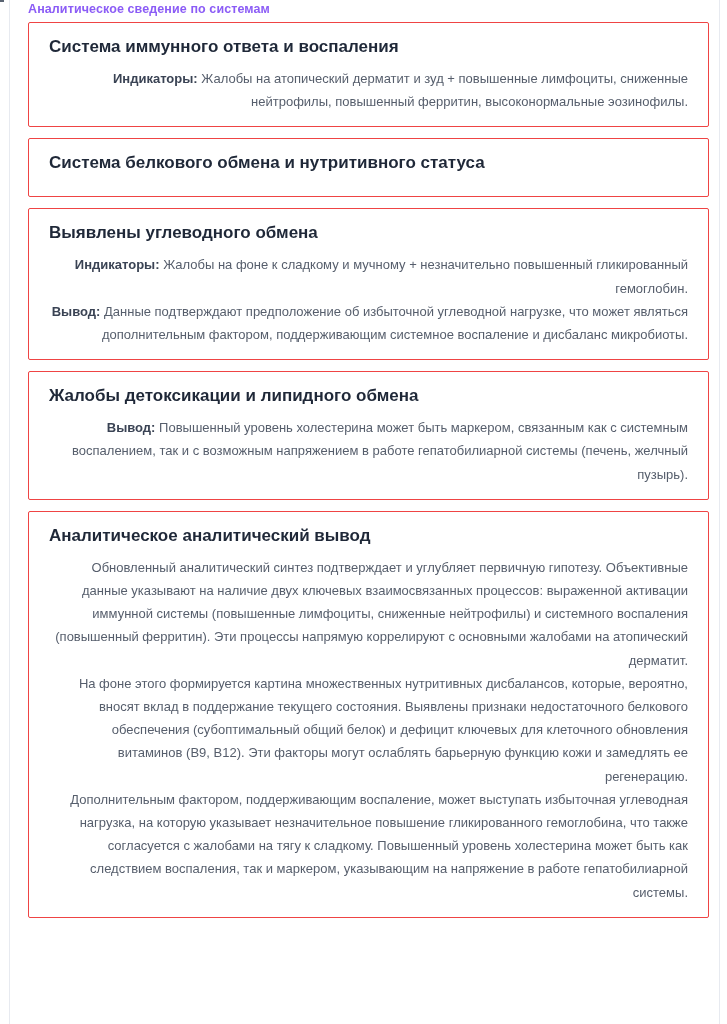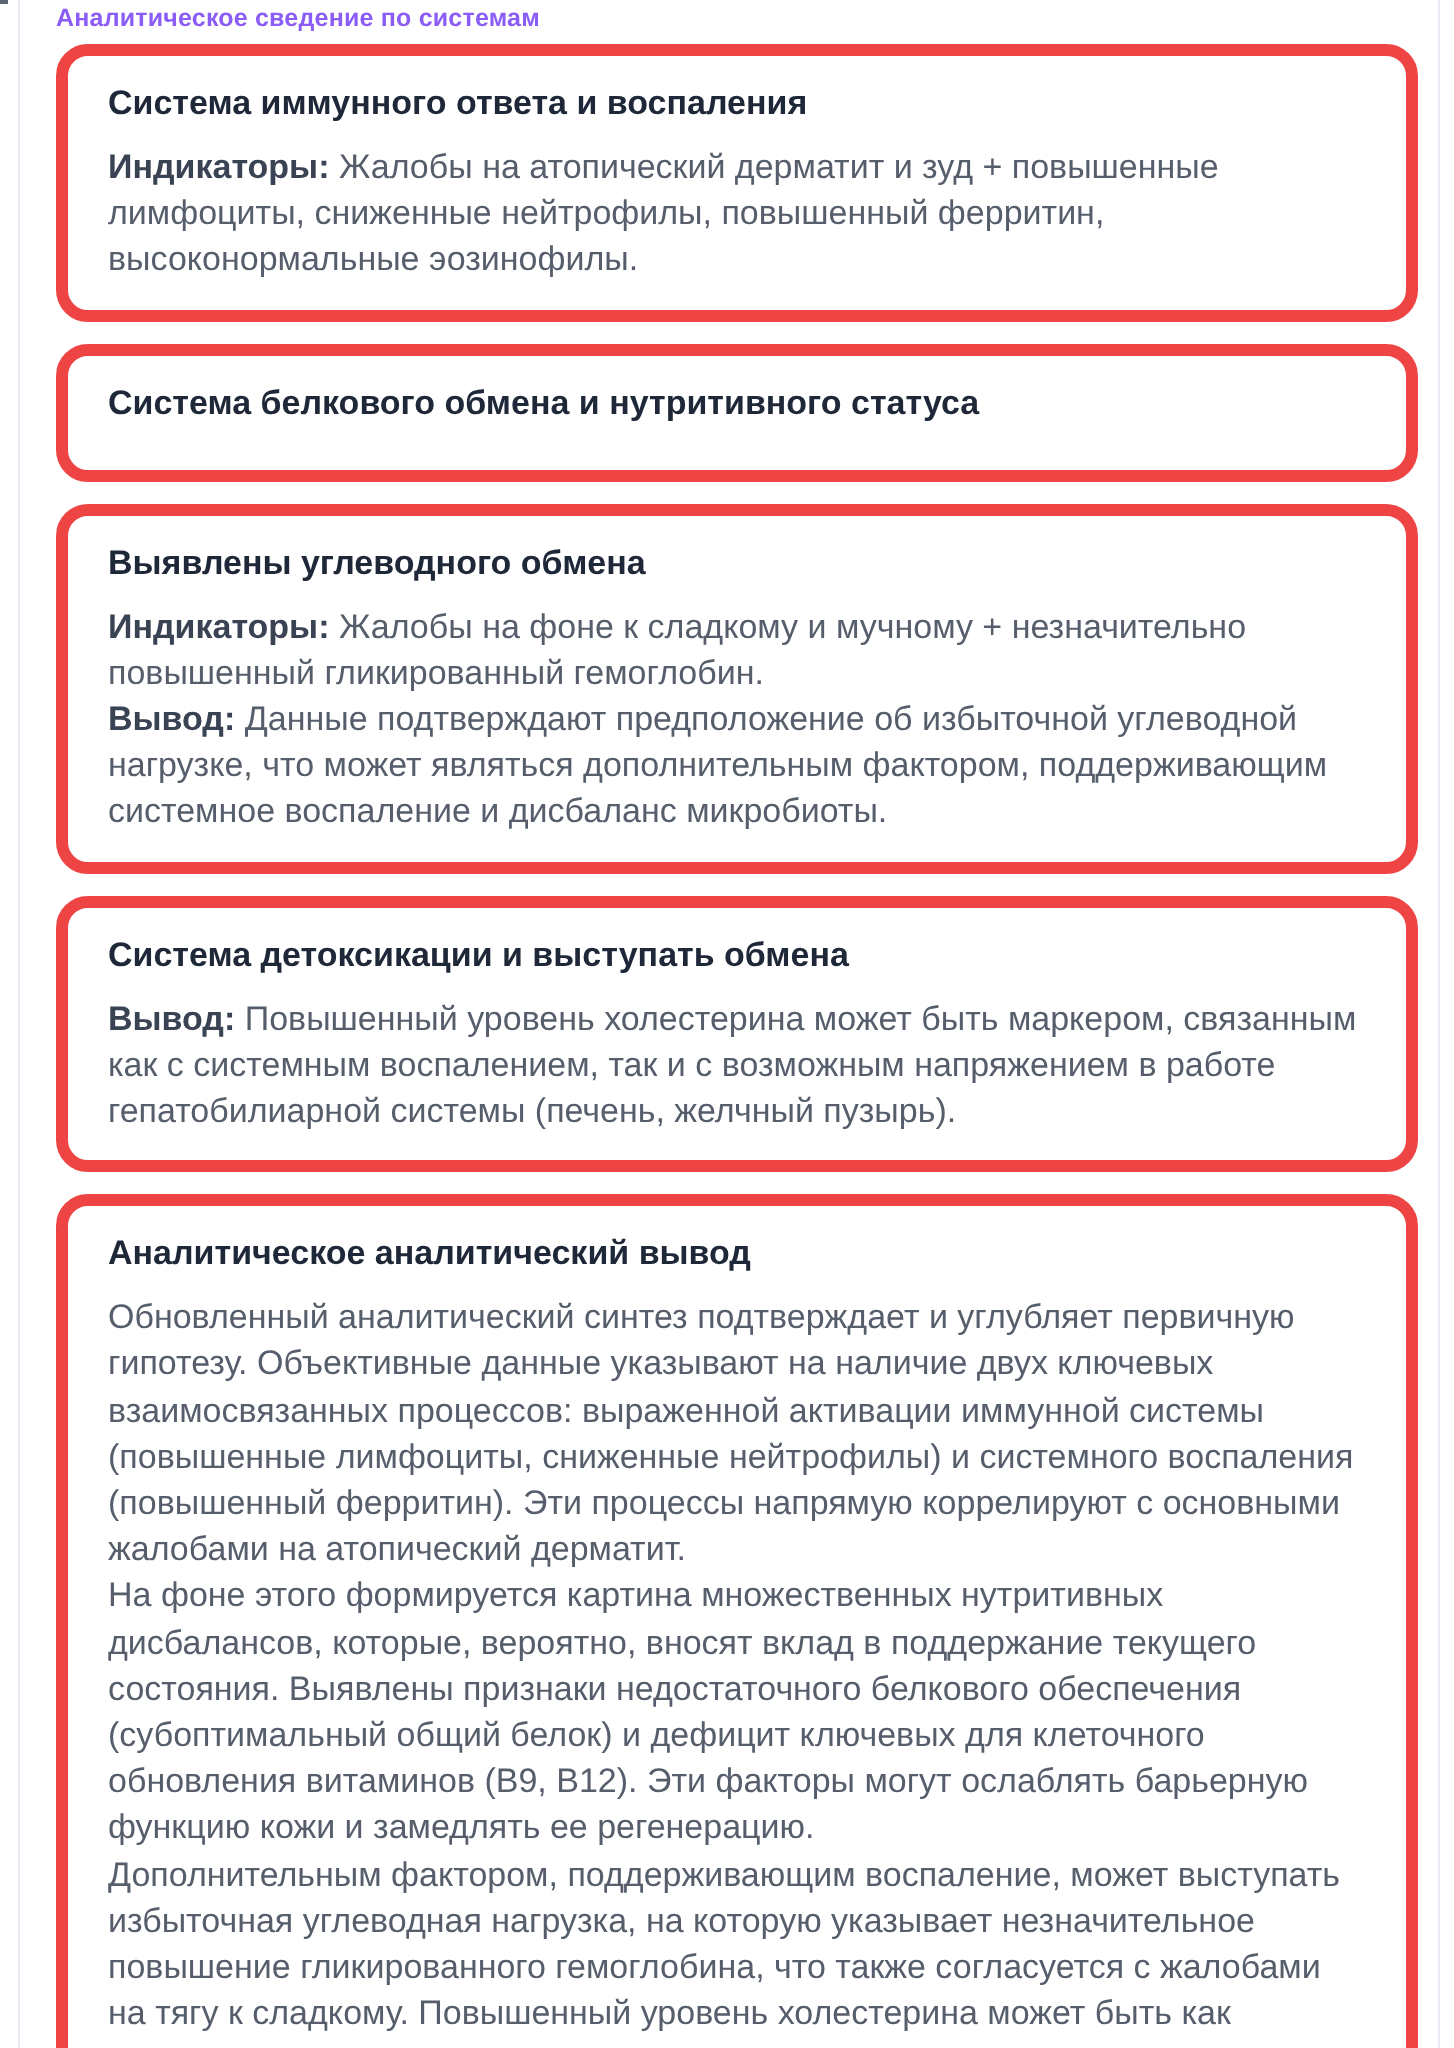--- a/index.html
+++ b/index.html
@@ -35,38 +35,39 @@
   .panel-label {
     color: #8b5cf6;
     font-size: 12.5px;
     font-weight: bold;
     line-height: 15px;
     margin: 0 0 5px 0;
     letter-spacing: 0.1px;
   }
   .card {
     box-sizing: border-box;
-    border: 6px solid #ef4444;
-    border-radius: 16px;
+    border: 1px solid #ef4444;
+    border-radius: 2px;
     background: #ffffff;
     padding: 12px 20px 13px 20px;
     margin-bottom: 11px;
   }
   .card-title {
     margin: 0 0 8px 0;
     font-size: 17px;
     font-weight: bold;
     color: #1f2838;
     line-height: 24px;
   }
   .card p {
     margin: 0;
-    font-size: 17px;
+    font-size: 13px;
     line-height: 23.2px;
     color: #565e6c;
+    text-align: right;
   }
   .inline-label {
     font-weight: bold;
     color: #3a4354;
   }
 </style>
 </head>
 <body>
 
 <div class="corner-artifact"></div>
@@ -84,21 +85,21 @@
     <h3 class="card-title">Система белкового обмена и нутритивного статуса</h3>
   </section>
 
   <section class="card">
     <h3 class="card-title">Выявлены углеводного обмена</h3>
     <p><b class="inline-label">Индикаторы:</b> <span>Жалобы на фоне к сладкому и мучному + незначительно повышенный гликированный гемоглобин.</span></p>
     <p><b class="inline-label">Вывод:</b> <span>Данные подтверждают предположение об избыточной углеводной нагрузке, что может являться дополнительным фактором, поддерживающим системное воспаление и дисбаланс микробиоты.</span></p>
   </section>
 
   <section class="card">
-    <h3 class="card-title">Система детоксикации и выступать обмена</h3>
+    <h3 class="card-title">Жалобы детоксикации и липидного обмена</h3>
     <p><b class="inline-label">Вывод:</b> <span>Повышенный уровень холестерина может быть маркером, связанным как с системным воспалением, так и с возможным напряжением в работе гепатобилиарной системы (печень, желчный пузырь).</span></p>
   </section>
 
   <section class="card">
     <h3 class="card-title">Аналитическое аналитический вывод</h3>
     <p>Обновленный аналитический синтез подтверждает и углубляет первичную гипотезу. Объективные данные указывают на наличие двух ключевых взаимосвязанных процессов: выраженной активации иммунной системы (повышенные лимфоциты, сниженные нейтрофилы) и системного воспаления (повышенный ферритин). Эти процессы напрямую коррелируют с основными жалобами на атопический дерматит.</p>
     <p>На фоне этого формируется картина множественных нутритивных дисбалансов, которые, вероятно, вносят вклад в поддержание текущего состояния. Выявлены признаки недостаточного белкового обеспечения (субоптимальный общий белок) и дефицит ключевых для клеточного обновления витаминов (В9, В12). Эти факторы могут ослаблять барьерную функцию кожи и замедлять ее регенерацию.</p>
     <p>Дополнительным фактором, поддерживающим воспаление, может выступать избыточная углеводная нагрузка, на которую указывает незначительное повышение гликированного гемоглобина, что также согласуется с жалобами на тягу к сладкому. Повышенный уровень холестерина может быть как следствием воспаления, так и маркером, указывающим на напряжение в работе гепатобилиарной системы.</p>
   </section>
 

